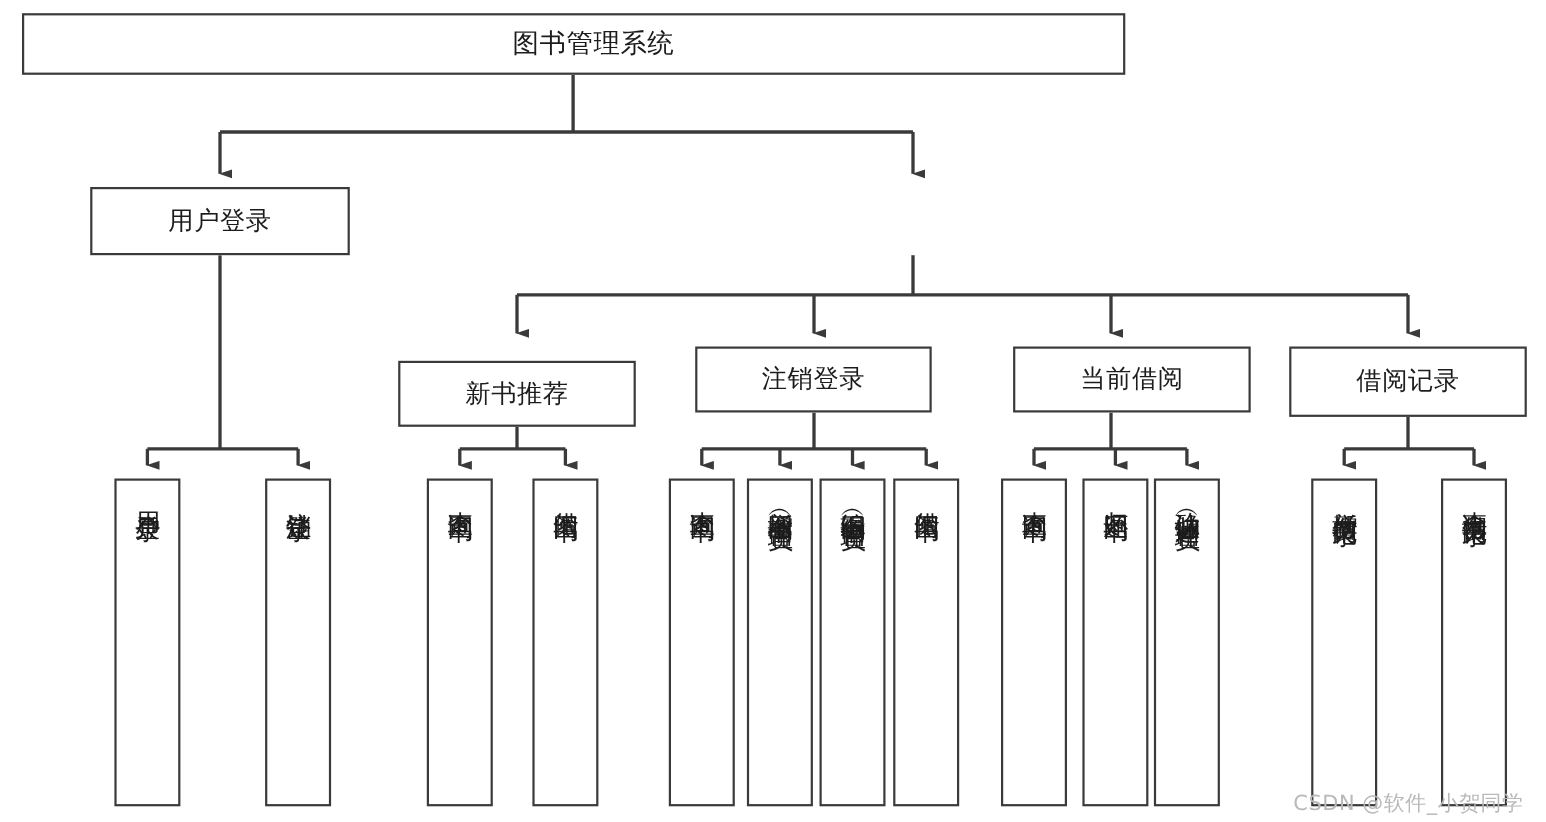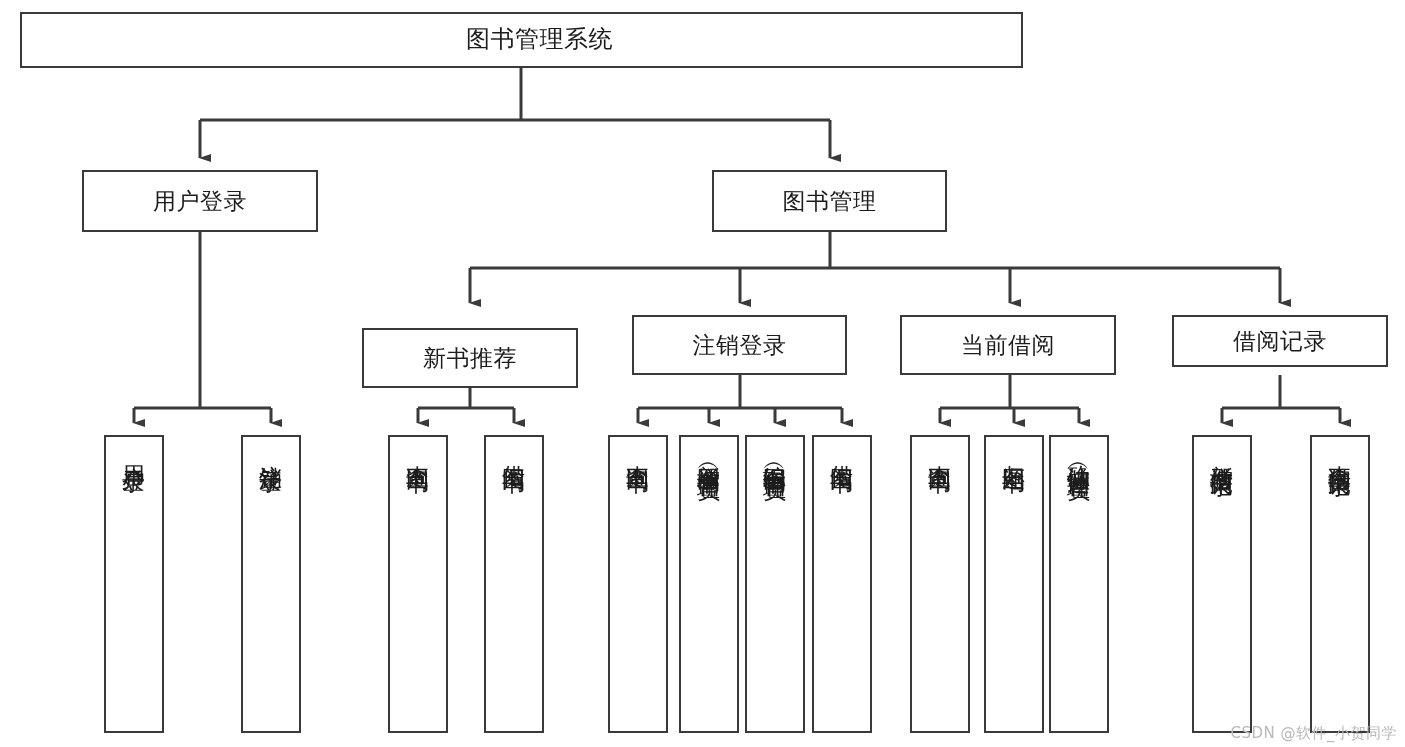--- a/index.html
+++ b/index.html
@@ -59,23 +59,23 @@
   .node.vert .node-label {
     writing-mode: vertical-rl;
     text-orientation: upright;
     font-size: 23px;
     line-height: 1.05;
     letter-spacing: 2px;
     white-space: nowrap;
   }
   #watermark {
     position: absolute;
-    right: 8px;
+    right: 20px;
     bottom: 4px;
-    font-size: 15px;
+    font-size: 19px;
     color: #b9b9b9;
     letter-spacing: 0.5px;
     white-space: nowrap;
   }
 </style>
 </head>
 <body>
 
 <div id="diagram-root">
 
@@ -129,34 +129,31 @@
     </g>
   </svg>
 
   <div class="node horiz root" style="left: 20px; top: 12px; width: 1003px; height: 56px; padding-left: 36px;">
     <span class="node-label">图书管理系统</span>
   </div>
 
   <div class="node horiz" style="left: 82px; top: 170px; width: 236px; height: 62px;">
     <span class="node-label">用户登录</span>
   </div>
-  <div class="node horiz" style="left: 712px; top: 170px; width: 235px; height: 62px;">
-    <span class="node-label">图书管理</span>
-  </div>
 
   <div class="node horiz" style="left: 362px; top: 328px; width: 216px; height: 60px;">
     <span class="node-label">新书推荐</span>
   </div>
   <div class="node horiz" style="left: 632px; top: 315px; width: 215px; height: 60px;">
     <span class="node-label">注销登录</span>
   </div>
-  <div class="node horiz" style="left: 900px; top: 315px; width: 216px; height: 60px;">
+  <div class="node horiz" style="left: 921px; top: 315px; width: 216px; height: 60px;">
     <span class="node-label">当前借阅</span>
   </div>
-  <div class="node horiz" style="left: 1172px; top: 315px; width: 216px; height: 52px;">
+  <div class="node horiz" style="left: 1172px; top: 315px; width: 216px; height: 64px;">
     <span class="node-label">借阅记录</span>
   </div>
 
   <div class="node vert" style="left: 104px; top: 435px; width: 60px; height: 298px;">
     <span class="node-label">用户登录</span>
   </div>
   <div class="node vert" style="left: 241px; top: 435px; width: 60px; height: 298px;">
     <span class="node-label">注销登录</span>
   </div>
   <div class="node vert" style="left: 388px; top: 435px; width: 60px; height: 298px;">

